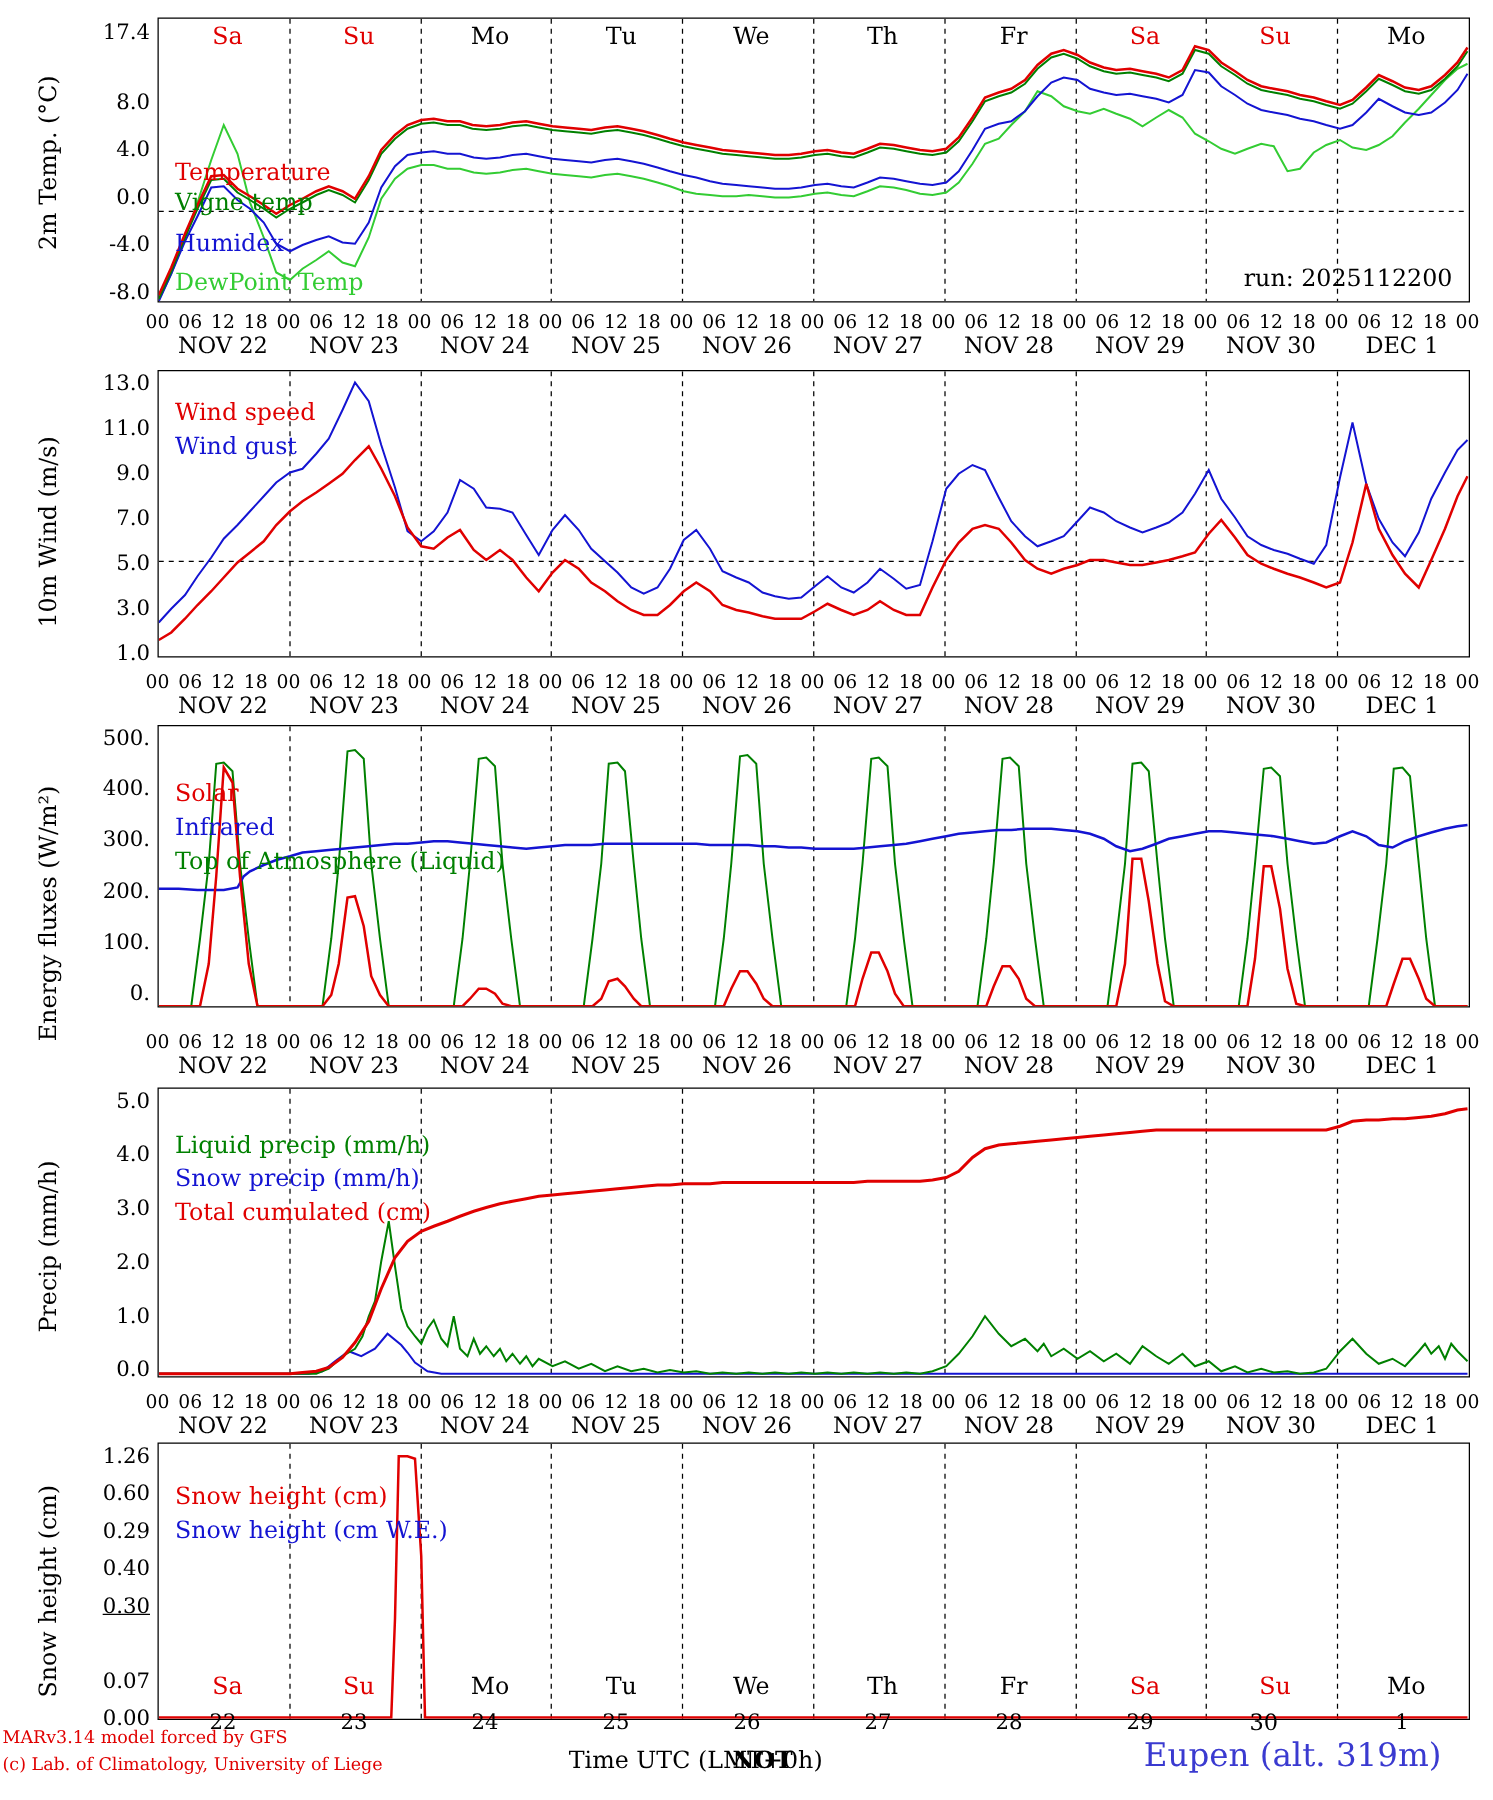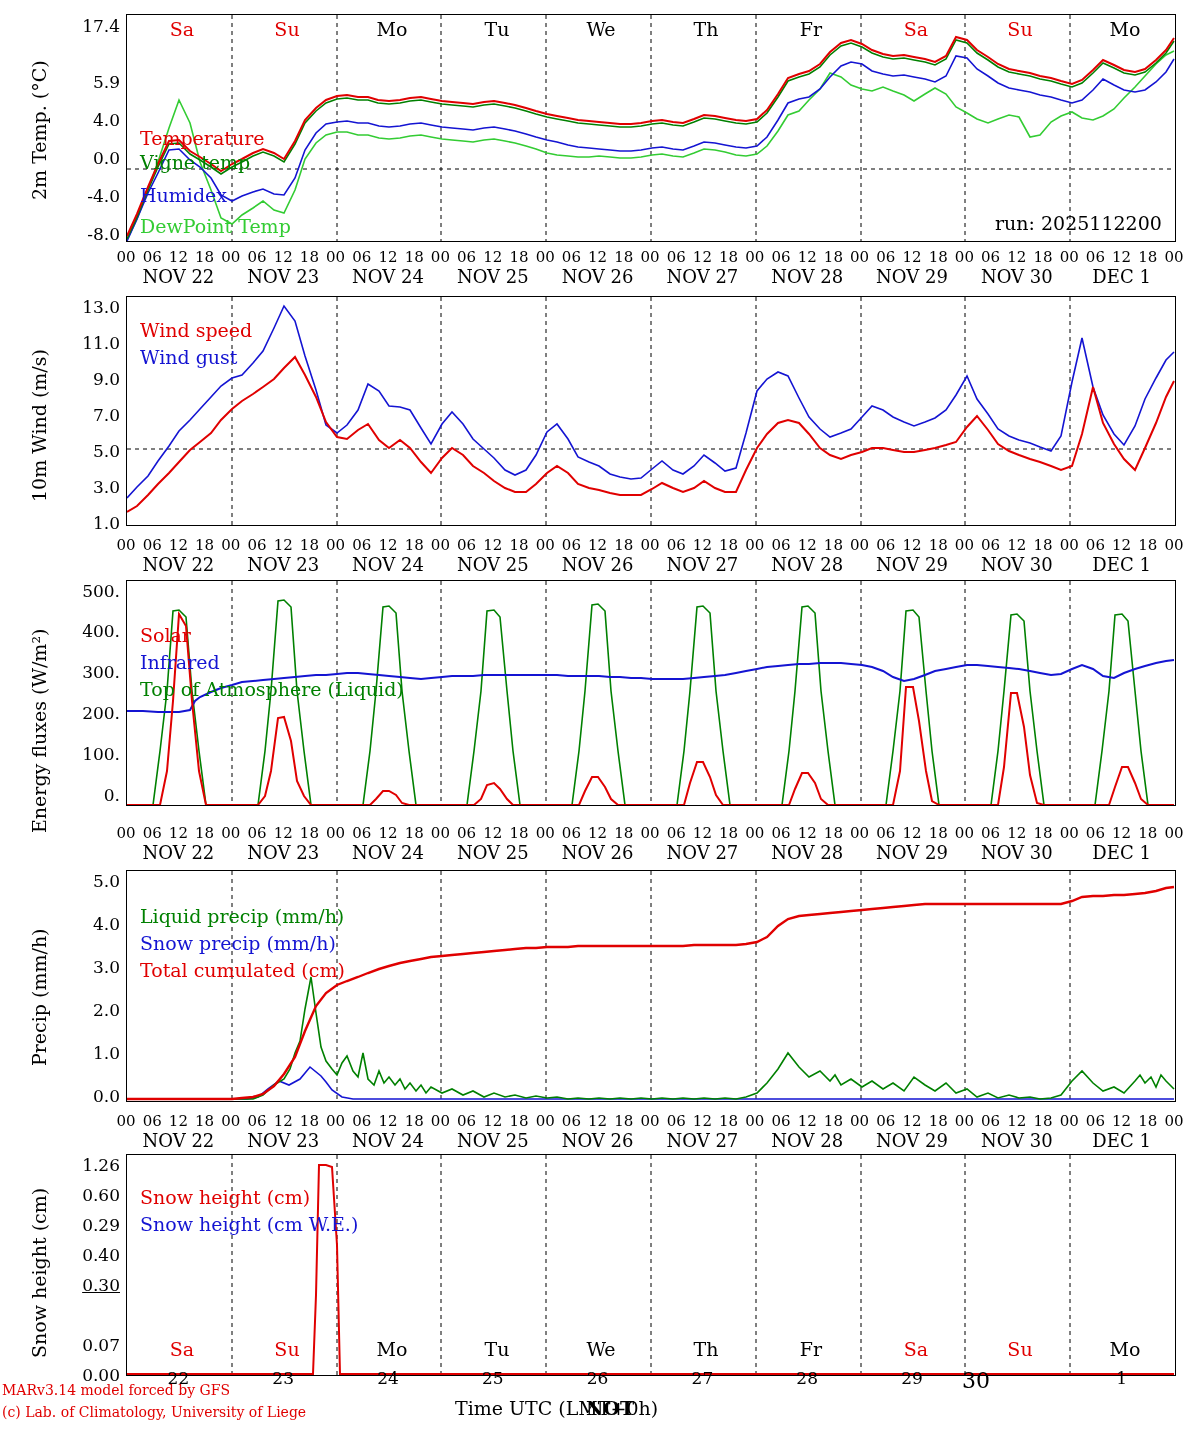--- a/index.html
+++ b/index.html
@@ -25,21 +25,21 @@
 </style>
 </head>
 <body>
 
 <div class="wrap">
 
   <div class="panel" style="top:0;height:288px;">
     <div class="ylabel" style="left:28px;top:200px;">2m Temp. (°C)</div>
 
     <div class="ytick" style="left:50px;top:16px;width:70px;">17.4</div>
-    <div class="ytick" style="left:50px;top:72px;width:70px;">5.9</div>
+    <div class="ytick" style="left:50px;top:72px;width:70px;">8.0</div>
     <div class="ytick" style="left:50px;top:110px;width:70px;">4.0</div>
     <div class="ytick" style="left:50px;top:148px;width:70px;">0.0</div>
     <div class="ytick" style="left:50px;top:186px;width:70px;">-4.0</div>
     <div class="ytick" style="left:50px;top:224px;width:70px;">-8.0</div>
 
     <div class="plotbox" style="left:126px;top:14px;width:1050px;height:228px;">
       <svg width="1048" height="226" viewBox="0 0 1048 226" preserveAspectRatio="none">
 
         <g stroke="#000" stroke-width="1" stroke-dasharray="4,4" fill="none">
           <line x1="105" y1="0" x2="105" y2="226"></line>
@@ -448,21 +448,22 @@
 
   <div id="daynums">
       <div class="xday" style="left: 148.4px; top: 1368px; width: 60px; font-size: 17px;">22</div>
       <div class="xday" style="left: 253.2px; top: 1368px; width: 60px; font-size: 17px;">23</div>
       <div class="xday" style="left: 358px; top: 1368px; width: 60px; font-size: 17px;">24</div>
       <div class="xday" style="left: 462.8px; top: 1368px; width: 60px; font-size: 17px;">25</div>
       <div class="xday" style="left: 567.6px; top: 1368px; width: 60px; font-size: 17px;">26</div>
       <div class="xday" style="left: 672.4px; top: 1368px; width: 60px; font-size: 17px;">27</div>
       <div class="xday" style="left: 777.2px; top: 1368px; width: 60px; font-size: 17px;">28</div>
       <div class="xday" style="left: 882px; top: 1368px; width: 60px; font-size: 17px;">29</div>
-      <div class="xday" style="left: 946px; top: 1368px; width: 60px; font-size: 22px;">30</div>
+      <div class="xday" style="left: 981px; top: 1368px; width: 60px; font-size: 18px;">30</div>
       <div class="xday" style="left: 1091.6px; top: 1368px; width: 60px; font-size: 17px;">1</div>
     </div>
 
   <div class="footer-l" style="left:2px;top:1382px;">MARv3.14 model forced by GFS</div>
   <div class="footer-l" style="left:2px;top:1404px;color:#e00000;">(c) Lab. of Climatology, University of Liege</div>
   <div class="footer-c" style="left:455px;top:1397px;">Time UTC (LMT+0h)</div>
   <div class="footer-c" style="left:586px;top:1397px;font-weight:bold;">NOT</div>
+  <div class="footer-r" style="left:915px;top:1390px;">Eupen (alt. 319m)</div>
 </div>
 
 </body></html>

